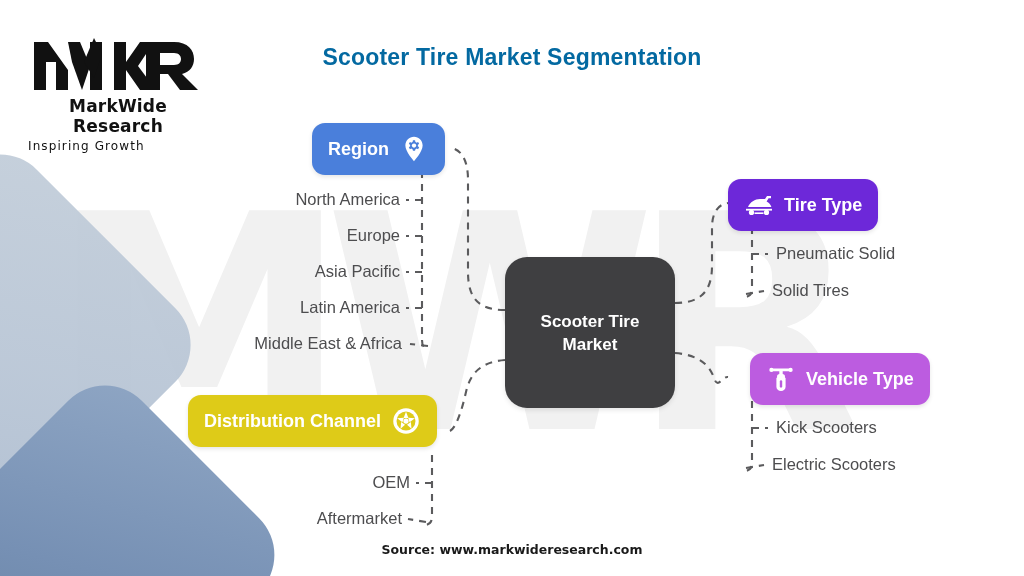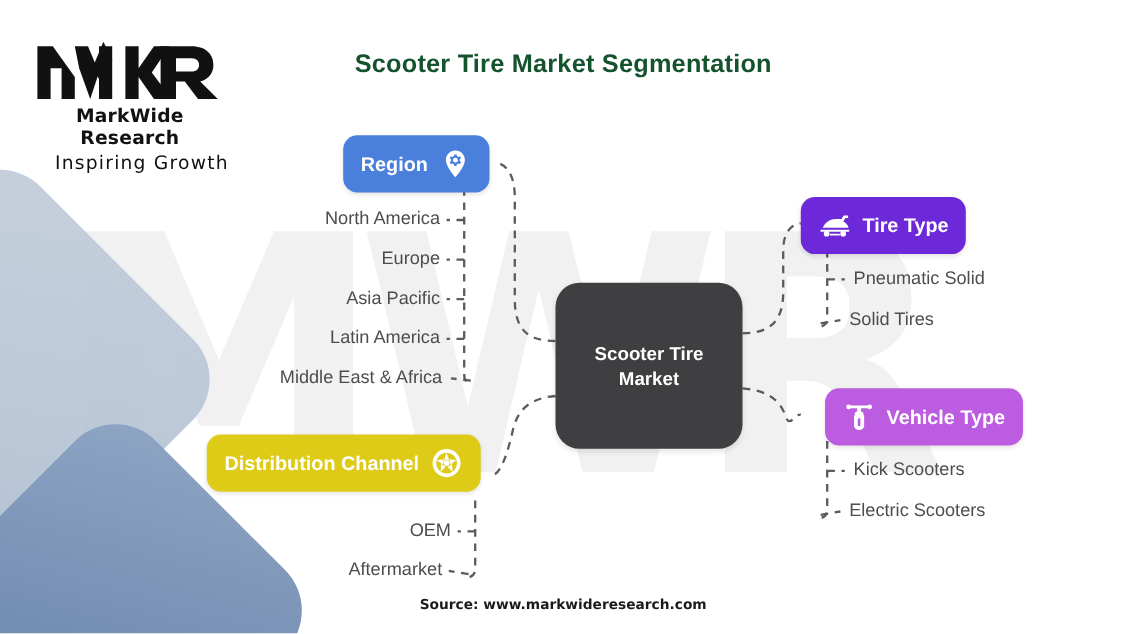--- a/index.html
+++ b/index.html
@@ -53,34 +53,34 @@
   .logo-name {
     text-align: center;
     font-family: "DejaVu Sans", sans-serif;
     font-weight: 700;
     font-size: 17px;
     color: #111;
     letter-spacing: .2px;
     margin-top: 2px;
   }
   .logo-tag {
-    text-align: right;
+    text-align: left;
     font-family: "DejaVu Sans", sans-serif;
-    font-size: 17px;
+    font-size: 12px;
     color: #111;
     letter-spacing: 1.1px;
     margin-top: 3px;
   }
 
   
   .title {
     position: absolute; left: 0; top: 44px; width: 1024px;
     text-align: center;
     font-size: 23px; font-weight: 700;
-    color: #14532d;
+    color: #0369a1;
     letter-spacing: .2px;
   }
 
   
   #wires { position: absolute; left: 0; top: 0; width: 1024px; height: 576px; }
   #wires path, #wires line { fill: none; stroke: #5b5b5d; stroke-width: 2.1; stroke-dasharray: 7 6; stroke-linecap: butt; }
 
   
   .center-node {
     position: absolute;

